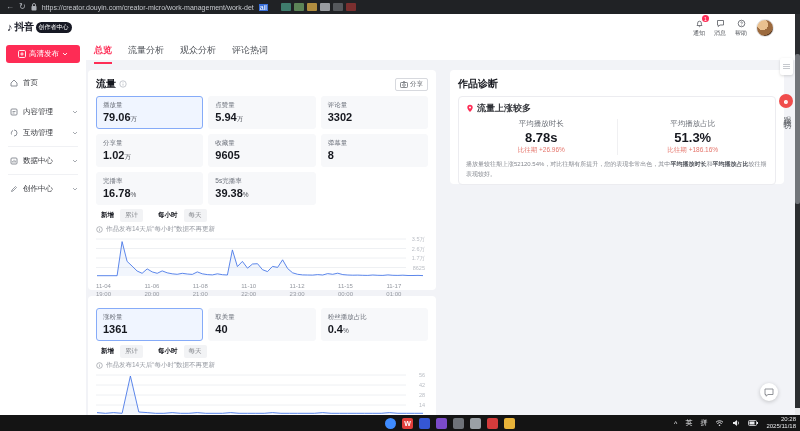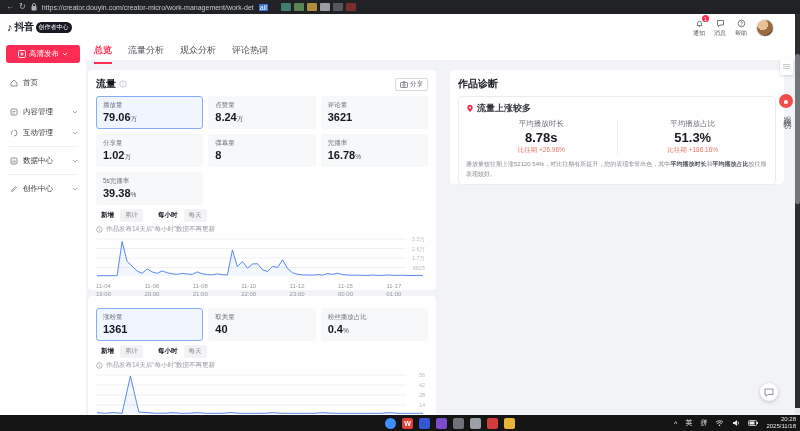--- a/index.html
+++ b/index.html
@@ -245,29 +245,33 @@
           <span>分享</span>
         </button>
       </div>
       <div class="stats-grid">
         <div class="stat-cell sel">
             <div class="stat-lbl">播放量</div>
             <div class="stat-val"><span>79.06</span><span class="stat-suf">万</span></div>
           </div>
         <div class="stat-cell">
             <div class="stat-lbl">点赞量</div>
-            <div class="stat-val"><span>8.24</span><span class="stat-suf">万</span></div>
+            <div class="stat-val"><span>5.94</span><span class="stat-suf">万</span></div>
           </div>
         <div class="stat-cell">
             <div class="stat-lbl">评论量</div>
-            <div class="stat-val"><span>3621</span><span class="stat-suf"></span></div>
+            <div class="stat-val"><span>3302</span><span class="stat-suf"></span></div>
           </div>
         <div class="stat-cell">
             <div class="stat-lbl">分享量</div>
             <div class="stat-val"><span>1.02</span><span class="stat-suf">万</span></div>
+          </div>
+        <div class="stat-cell">
+            <div class="stat-lbl">收藏量</div>
+            <div class="stat-val"><span>9605</span><span class="stat-suf"></span></div>
           </div>
         <div class="stat-cell">
             <div class="stat-lbl">弹幕量</div>
             <div class="stat-val"><span>8</span><span class="stat-suf"></span></div>
           </div>
         <div class="stat-cell">
             <div class="stat-lbl">完播率</div>
             <div class="stat-val"><span>16.78</span><span class="stat-suf">%</span></div>
           </div>
         <div class="stat-cell">

